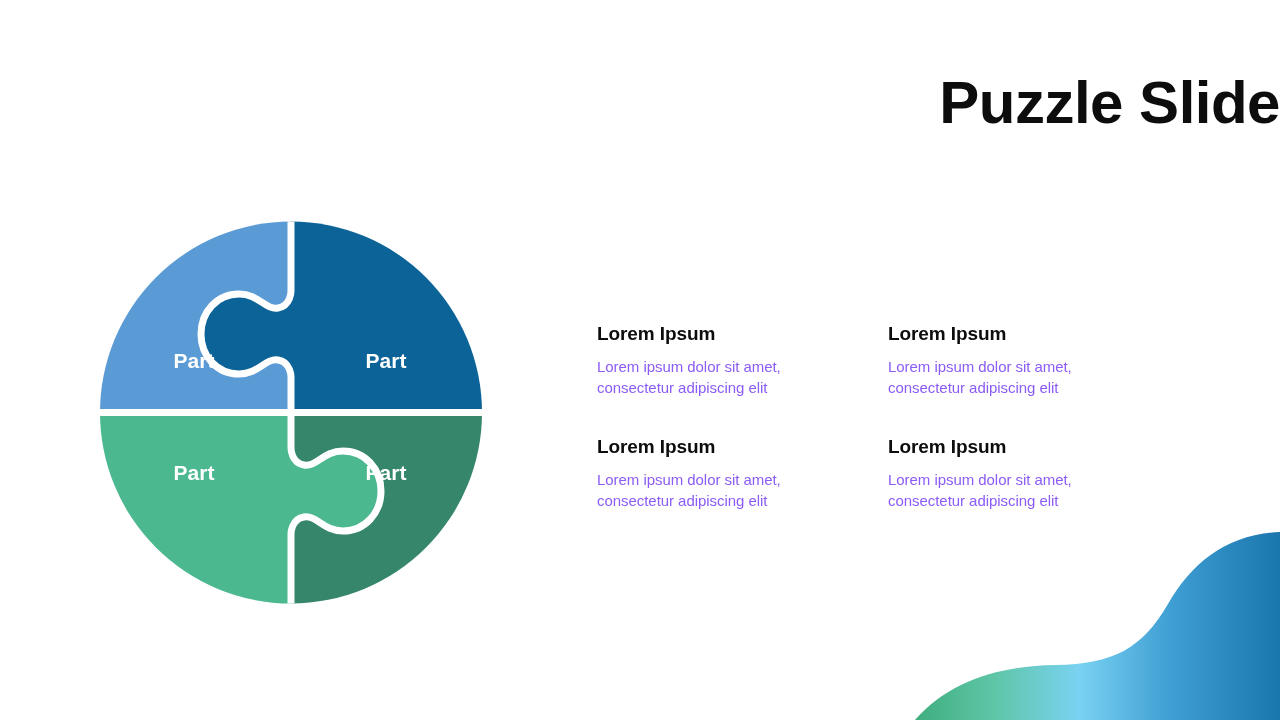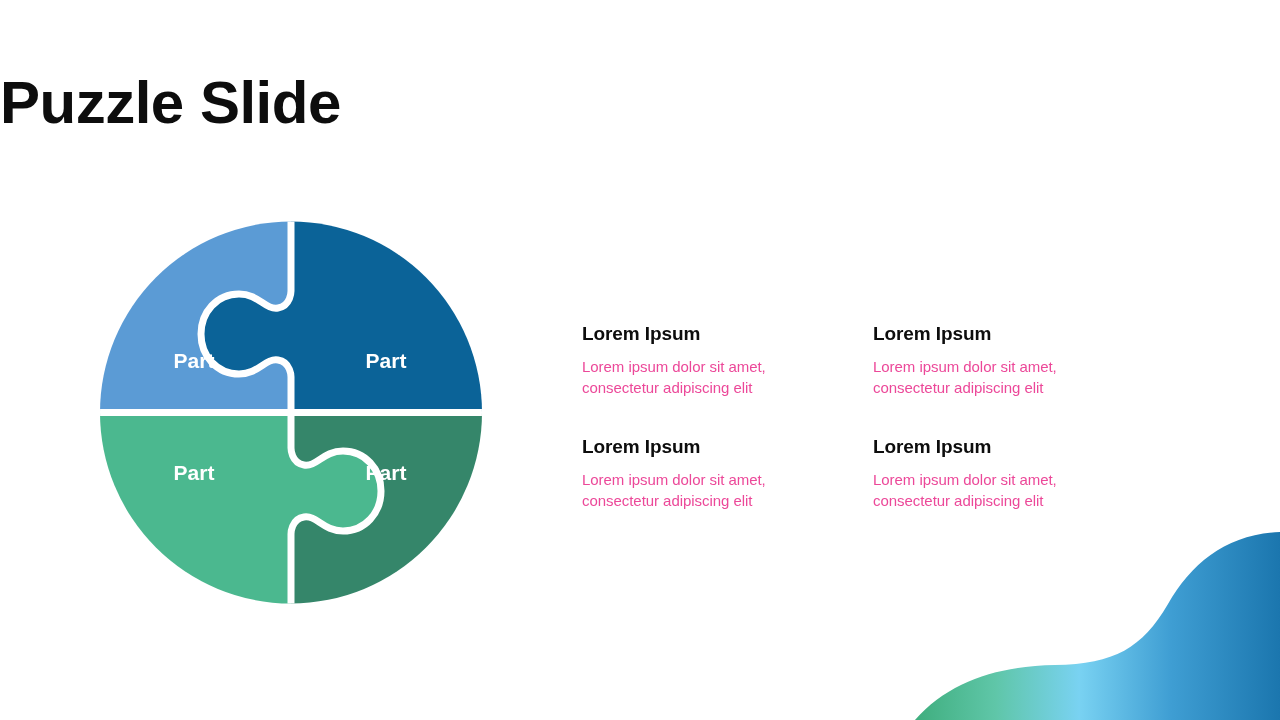--- a/index.html
+++ b/index.html
@@ -13,21 +13,21 @@
     position:relative;
     width:1280px; height:720px;
     background:#ffffff;
   }
 
   
   .title {
     position:absolute;
     left:0; top:70px;
     width:1280px;
-    text-align:left;
+    text-align:right;
     font-size:60px;
     font-weight:bold;
     color:#0d0d0d;
     letter-spacing:-0.5px;
     line-height:1.1;
   }
 
   
   .puzzle-wrap {
     position:absolute;
@@ -40,38 +40,38 @@
     font-family:"Liberation Sans", sans-serif;
     font-size:21px;
     font-weight:bold;
     text-anchor:middle;
     dominant-baseline:middle;
   }
 
   
   .text-grid {
     position:absolute;
-    left:582px; top:322px;
+    left:597px; top:322px;
     width:600px;
   }
   .text-row { display:flex; }
   .text-row + .text-row { margin-top:37px; }
   .text-cell { width:291px; padding-right:20px; }
   .text-cell h3 {
     font-size:19px;
     font-weight:bold;
     color:#0d0d0d;
     line-height:1.3;
     margin-bottom:9px;
     letter-spacing:-0.1px;
   }
   .text-cell p {
     font-size:15px;
     font-weight:normal;
-    color:#ec4899;
+    color:#8b5cf6;
     line-height:1.42;
     letter-spacing:-0.05px;
     max-width:215px;
   }
 
   
   .wave {
     position:absolute;
     left:880px; top:500px;
     width:400px; height:220px;

